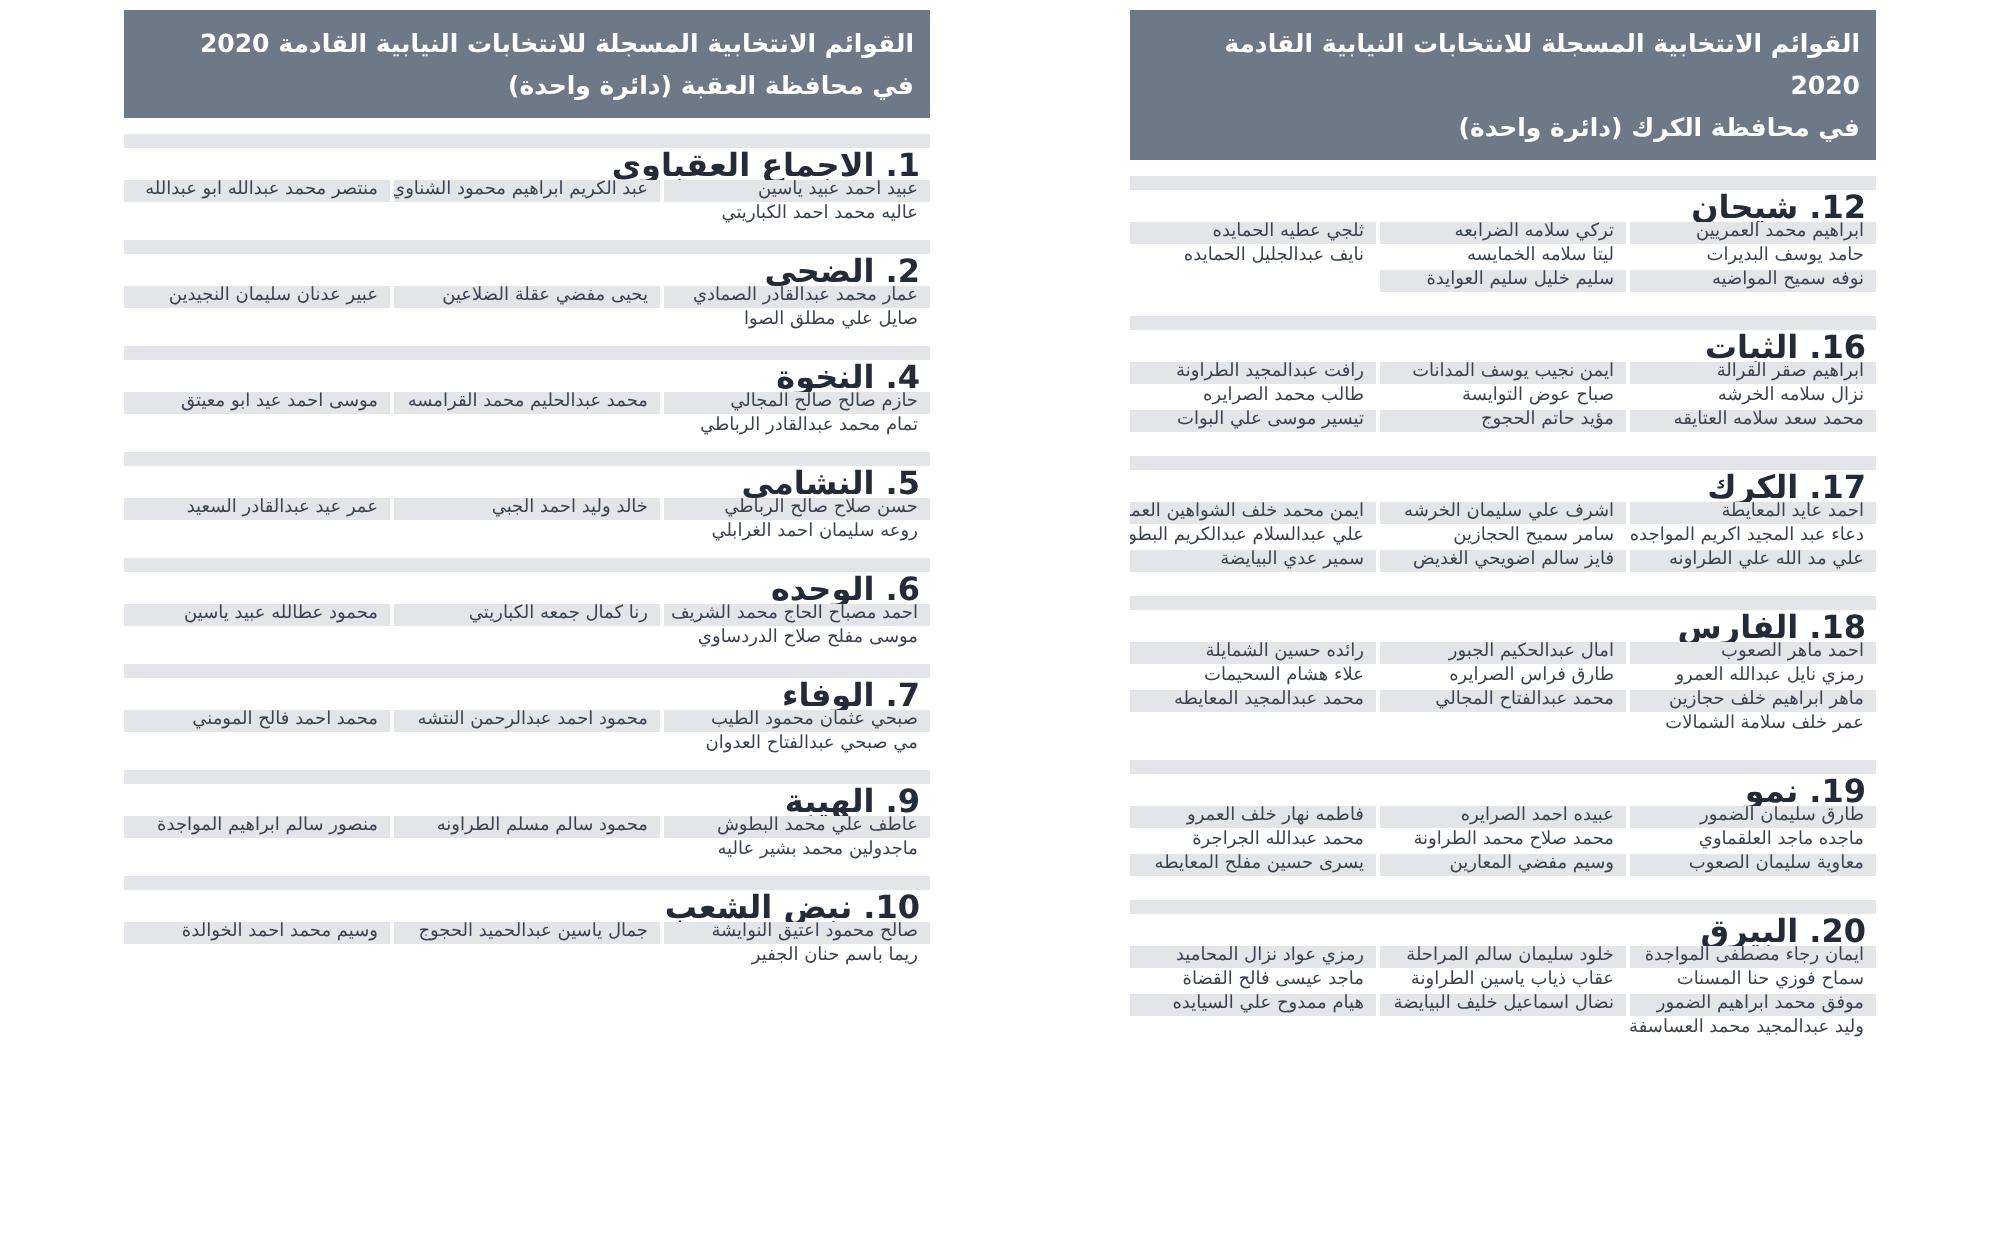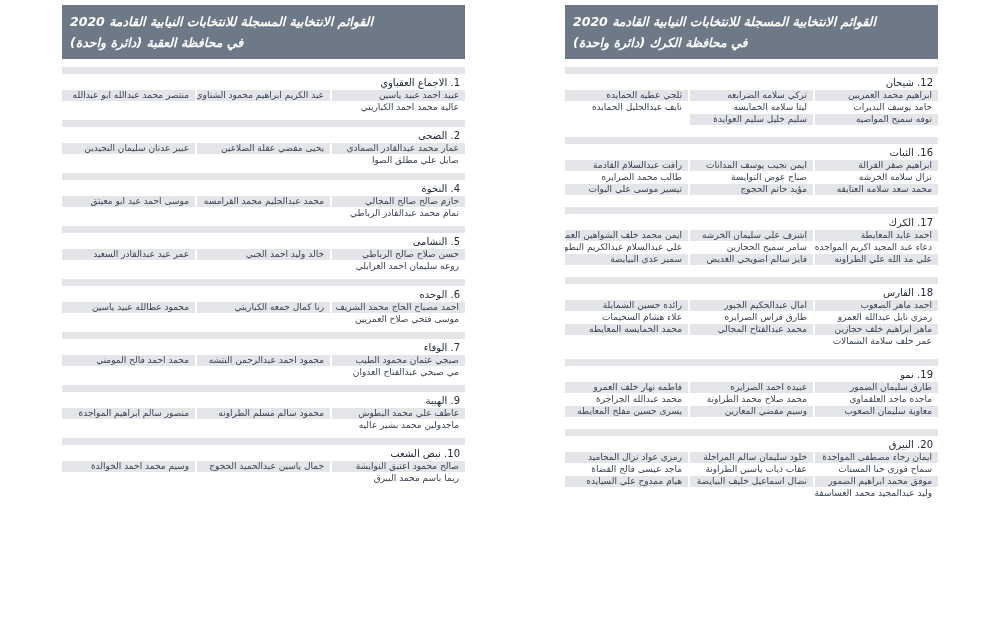--- a/index.html
+++ b/index.html
@@ -7,30 +7,29 @@
     width:1000px;height:622px;background:#ffffff;
     font-family:"DejaVu Sans", sans-serif;
     direction:rtl;position:relative;overflow:hidden;
   }
   .canvas{position:absolute;inset:0;}
   .panel{position:absolute;top:5px;}
   .panel-aqaba{left:62px;width:403px;}
   .panel-karak{left:565px;width:373px;}
   .panel-header{
     background:#6e7987;color:#ffffff;font-weight:bold;
-    text-align:left;font-size:12.5px;line-height:21px;
+    text-align:right;font-size:12.5px;line-height:21px;
     padding:6px 8px;
-    font-style:italic;
   }
   .lists{margin-top:8px;}
   .block{margin-bottom:7px;}
   .panel-karak .block{margin-bottom:12px;}
   .sep{height:7px;background:#e4e5e8;margin-bottom:2px;}
   .list-title{
-    font-size:10px;font-weight:normal;color:#232b39;
+    font-size:16px;font-weight:bold;color:#232b39;
     height:13px;line-height:13px;padding:0 5px;white-space:nowrap;
   }
   .row{display:grid;grid-template-columns:1fr 1fr 1fr;column-gap:2px;margin-top:1px;}
   .cell{
     height:11px;line-height:11px;font-size:9px;color:#3a4252;
     padding:0 6px;white-space:nowrap;overflow:hidden;text-align:right;
   }
   .cell.gray{background:#e4e5e8;}
 </style>
 </head>
@@ -102,21 +101,21 @@
         </div>
         <div class="block">
           <div class="sep"></div>
           <div class="list-title">6. الوحده</div>
           <div class="row">
             <div class="cell gray">احمد مصباح الحاج محمد الشريف</div>
             <div class="cell gray">رنا كمال جمعه الكباريتي</div>
             <div class="cell gray">محمود عطالله عبيد ياسين</div>
           </div>
           <div class="row">
-            <div class="cell">موسى فتحي صلاح العمريين</div>
+            <div class="cell">موسى مفلح صلاح الدردساوي</div>
             <div class="cell"></div>
             <div class="cell"></div>
           </div>
         </div>
         <div class="block">
           <div class="sep"></div>
           <div class="list-title">7. الوفاء</div>
           <div class="row">
             <div class="cell gray">صبحي عثمان محمود الطيب</div>
             <div class="cell gray">محمود احمد عبدالرحمن النتشه</div>
@@ -144,21 +143,21 @@
         </div>
         <div class="block">
           <div class="sep"></div>
           <div class="list-title">10. نبض الشعب</div>
           <div class="row">
             <div class="cell gray">صالح محمود اعتيق النوايشة</div>
             <div class="cell gray">جمال ياسين عبدالحميد الحجوج</div>
             <div class="cell gray">وسيم محمد احمد الخوالدة</div>
           </div>
           <div class="row">
-            <div class="cell">ريما باسم محمد البيرق</div>
+            <div class="cell">ريما باسم حنان الجفير</div>
             <div class="cell"></div>
             <div class="cell"></div>
           </div>
         </div>
       </div>
   </section>
 
   <section class="panel panel-karak">
     <header class="panel-header">
       <div>القوائم الانتخابية المسجلة للانتخابات النيابية القادمة 2020</div>
@@ -183,21 +182,21 @@
             <div class="cell gray">سليم خليل سليم العوايدة</div>
             <div class="cell"></div>
           </div>
         </div>
         <div class="block">
           <div class="sep"></div>
           <div class="list-title">16. الثبات</div>
           <div class="row">
             <div class="cell gray">ابراهيم صقر القرالة</div>
             <div class="cell gray">ايمن نجيب يوسف المدانات</div>
-            <div class="cell gray">رأفت عبدالسلام القادمة</div>
+            <div class="cell gray">رأفت عبدالمجيد الطراونة</div>
           </div>
           <div class="row">
             <div class="cell">نزال سلامه الخرشه</div>
             <div class="cell">صباح عوض التوايسة</div>
             <div class="cell">طالب محمد الصرايره</div>
           </div>
           <div class="row">
             <div class="cell gray">محمد سعد سلامه العتايقه</div>
             <div class="cell gray">مؤيد حاتم الحجوج</div>
             <div class="cell gray">تيسير موسى علي البوات</div>
@@ -231,21 +230,21 @@
             <div class="cell gray">رائده حسين الشمايلة</div>
           </div>
           <div class="row">
             <div class="cell">رمزي نايل عبدالله العمرو</div>
             <div class="cell">طارق فراس الصرايره</div>
             <div class="cell">علاء هشام السحيمات</div>
           </div>
           <div class="row">
             <div class="cell gray">ماهر ابراهيم خلف حجازين</div>
             <div class="cell gray">محمد عبدالفتاح المجالي</div>
-            <div class="cell gray">محمد الخمايسه المعايطه</div>
+            <div class="cell gray">محمد عبدالمجيد المعايطه</div>
           </div>
           <div class="row">
             <div class="cell">عمر خلف سلامة الشمالات</div>
             <div class="cell"></div>
             <div class="cell"></div>
           </div>
         </div>
         <div class="block">
           <div class="sep"></div>
           <div class="list-title">19. نمو</div>

